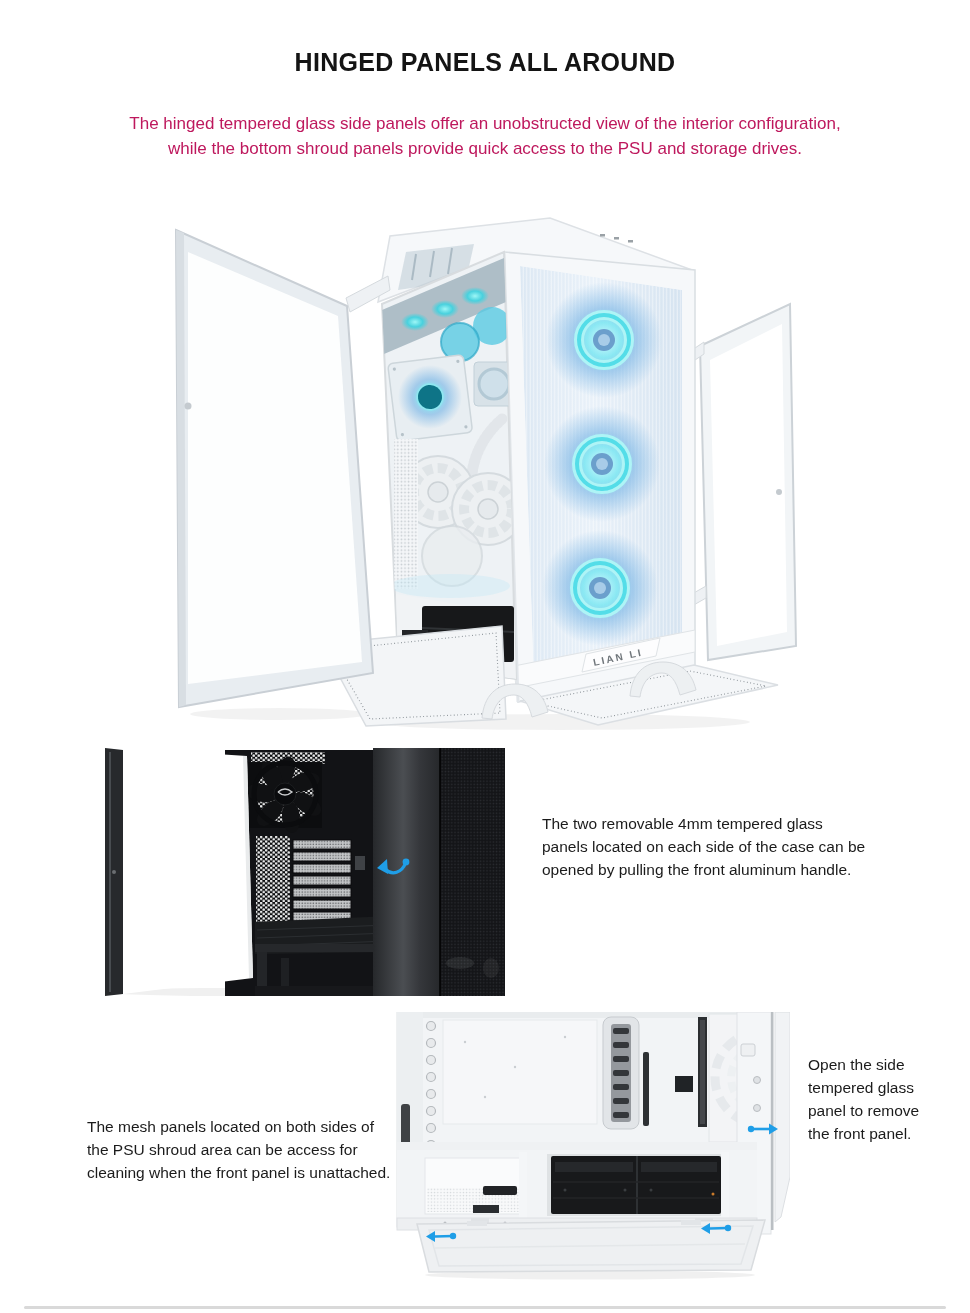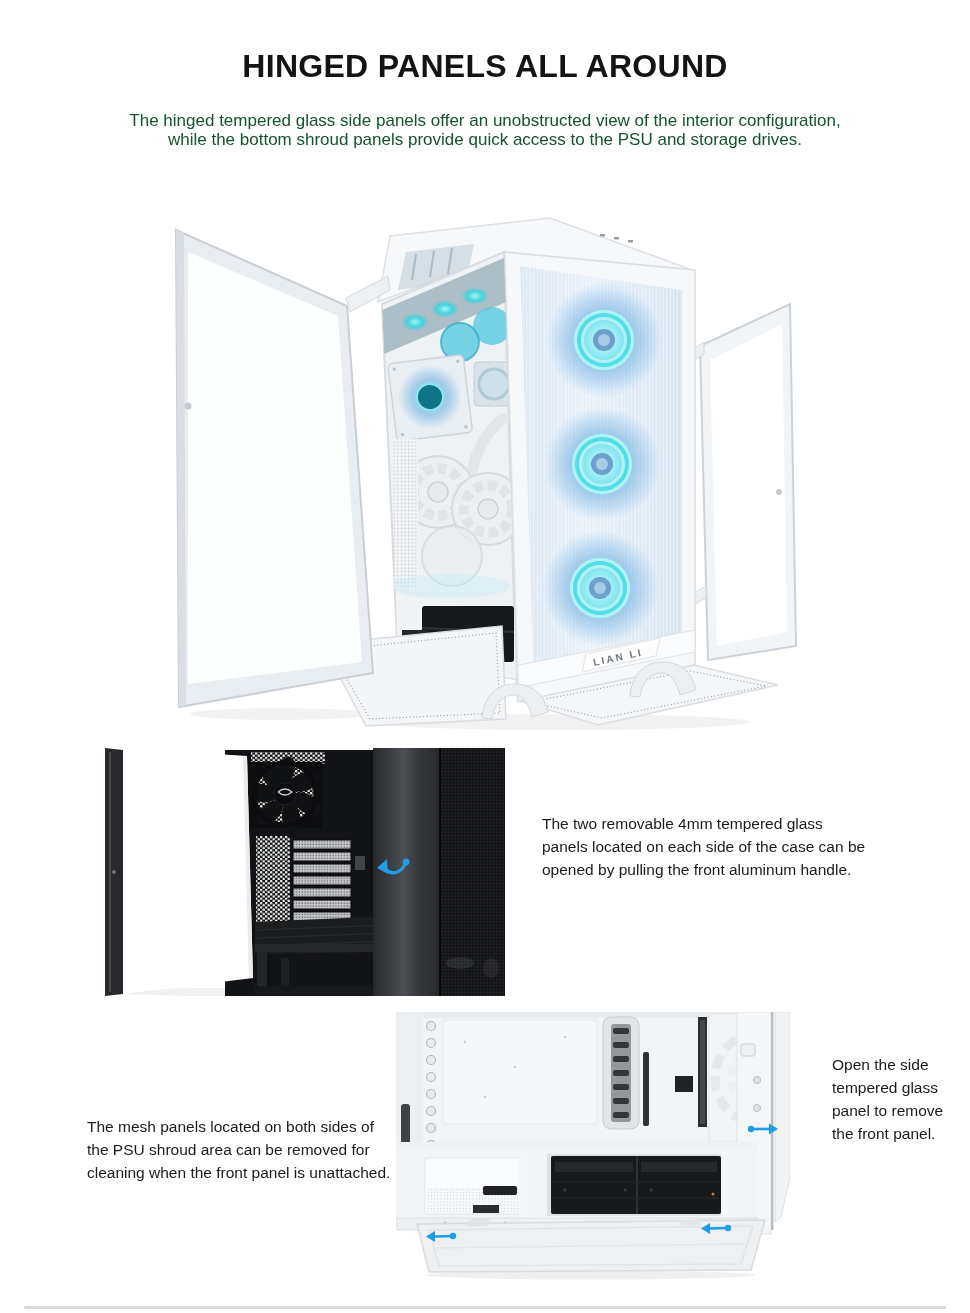--- a/index.html
+++ b/index.html
@@ -1,28 +1,28 @@
 <!DOCTYPE html>
 <html><head>
 <meta charset="utf-8">
 <style>
   html,body{margin:0;padding:0;background:#ffffff;}
   body{width:970px;height:1313px;position:relative;overflow:hidden;
        font-family:"Liberation Sans","DejaVu Sans",sans-serif;color:#1b1b1b;}
   .abs{position:absolute;}
   h1.title{margin:0;position:absolute;top:48px;left:0;right:0;text-align:center;
-       font-size:32px;font-weight:700;letter-spacing:.3px;color:#141414;}
+       font-size:25px;font-weight:700;letter-spacing:.3px;color:#141414;}
   p.intro{margin:0;position:absolute;top:111px;left:50%;transform:translateX(-50%);
-       width:732px;text-align:center;font-size:17px;line-height:19px;color:#14532d;}
+       width:732px;text-align:center;font-size:17px;line-height:25px;color:#be185d;}
   figure{margin:0;padding:0;position:absolute;}
   figure svg{display:block;}
   .caption{margin:12px;position:absolute;font-size:15.5px;line-height:23px;color:#1b1b1b;}
   .cap-glass{left:530px;top:800px;width:326px;}
   .cap-mesh{left:75px;top:1103px;width:312px;}
-  .cap-front{left:820px;top:1041px;width:118px;}
+  .cap-front{left:796px;top:1041px;width:118px;}
   .divider{position:absolute;left:24px;top:1306px;width:922px;height:3px;background:#d9d9d9;border-radius:2px;}
   text.brand{font-family:"Liberation Sans",sans-serif;font-size:10px;font-weight:700;
        letter-spacing:2.2px;fill:#70767b;}
 </style>
 </head>
 <body>
 
 <div class="abs" style="inset:0;">
 
   <h1 class="title">HINGED PANELS ALL AROUND</h1>
@@ -401,17 +401,17 @@
       <polygon points="40,219 31,224.5 40,230" fill="#1f9ee7"></polygon>
     </g>
     <g>
       <circle cx="333" cy="216" r="3.2" fill="#1f9ee7"></circle>
       <line x1="333" y1="216" x2="315" y2="216.5" stroke="#1f9ee7" stroke-width="2.6"></line>
       <polygon points="315,211 306,216.5 315,222" fill="#1f9ee7"></polygon>
     </g>
   </svg>
   </figure>
 
-  <p class="caption cap-mesh">The mesh panels located on both sides of the PSU shroud area can be removed for cleaning when the front panel is unattached.</p>
+  <p class="caption cap-mesh">The mesh panels located on both sides of the PSU shroud area can be access for cleaning when the front panel is unattached.</p>
   <p class="caption cap-front">Open the side tempered glass panel to remove the front panel.</p>
 
   <div class="divider"></div>
 </div>
 
 </body></html>

